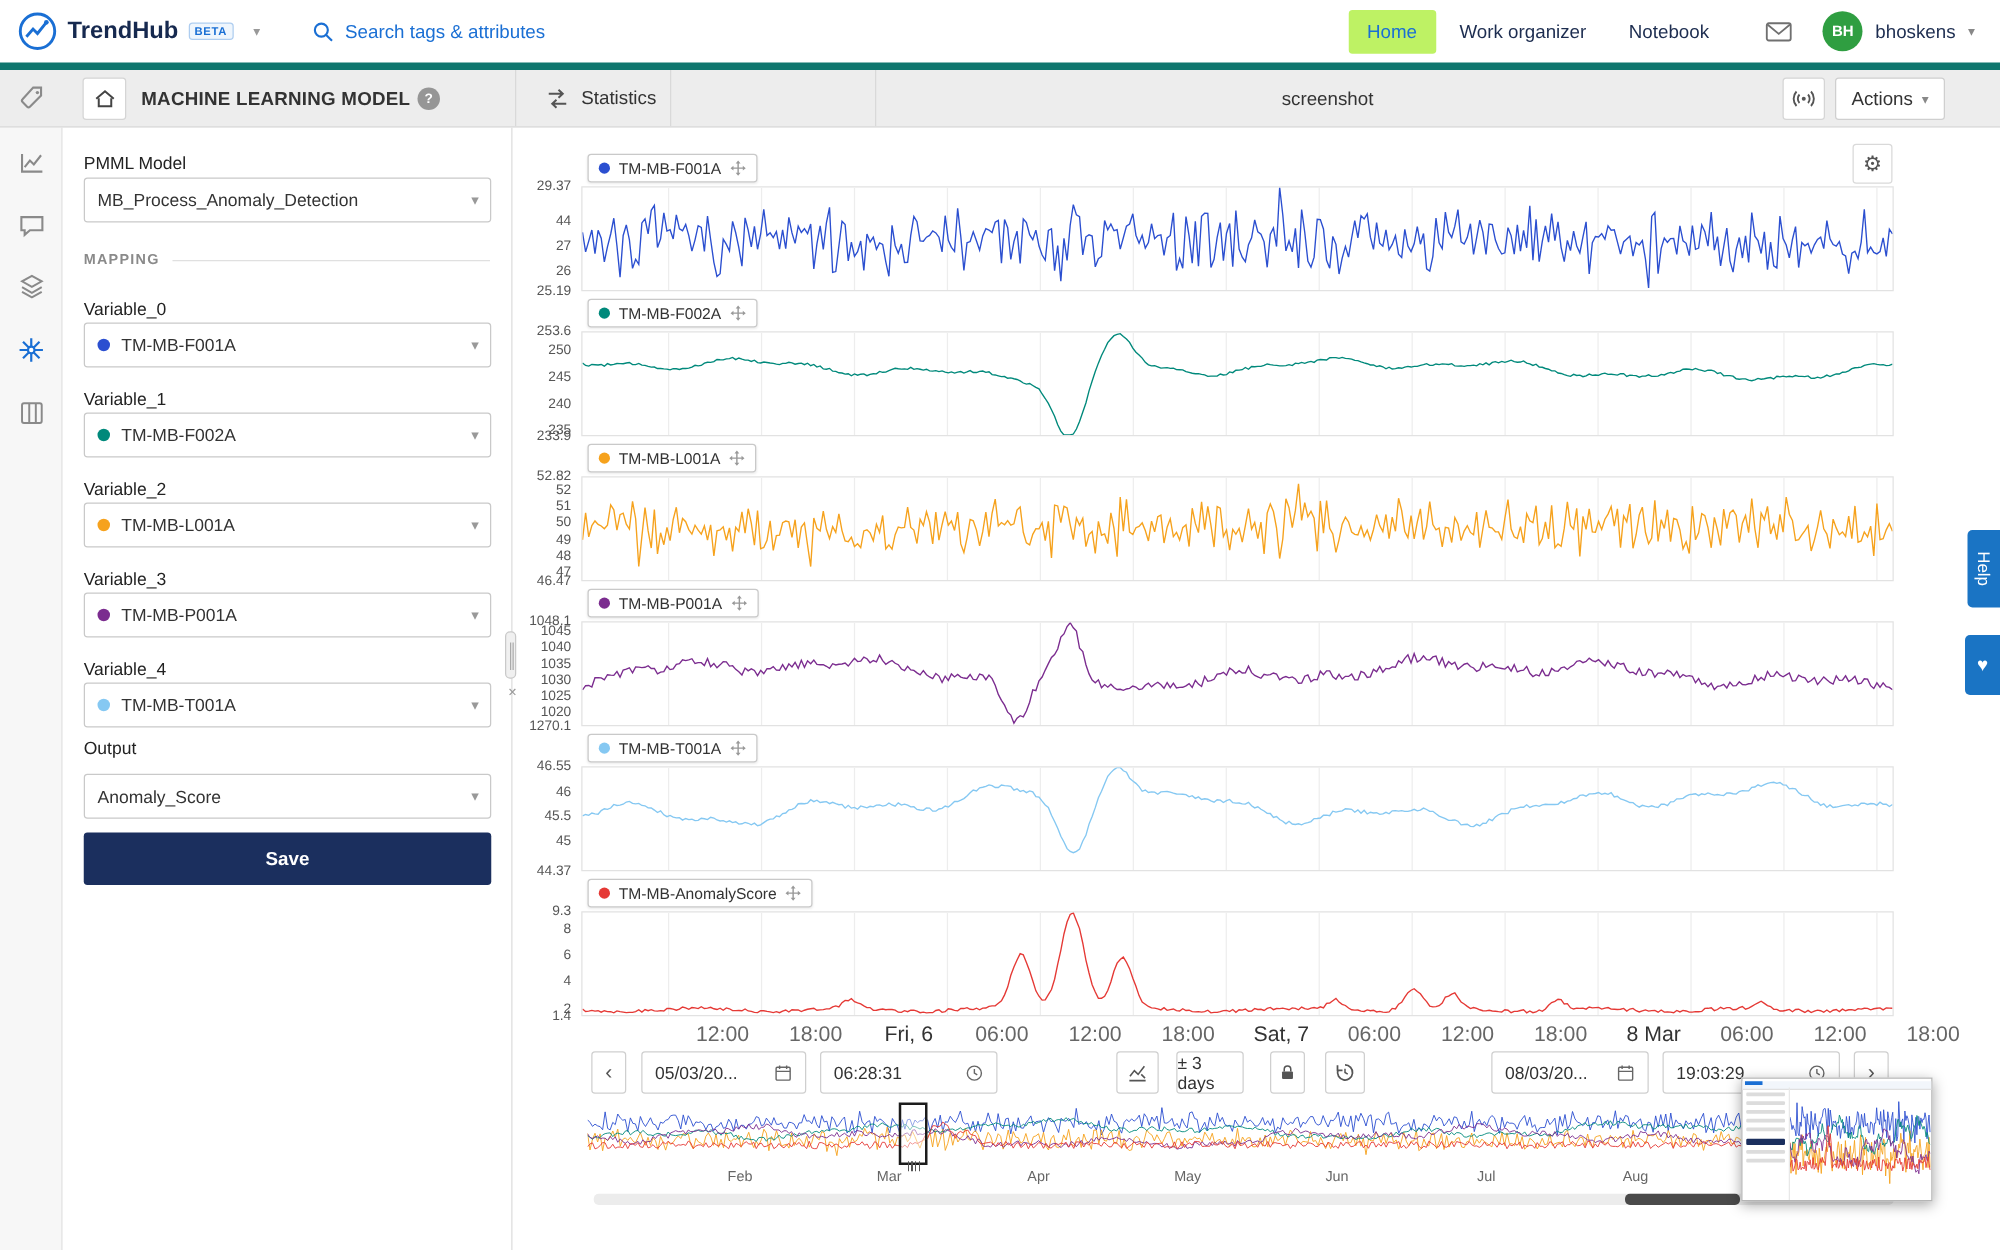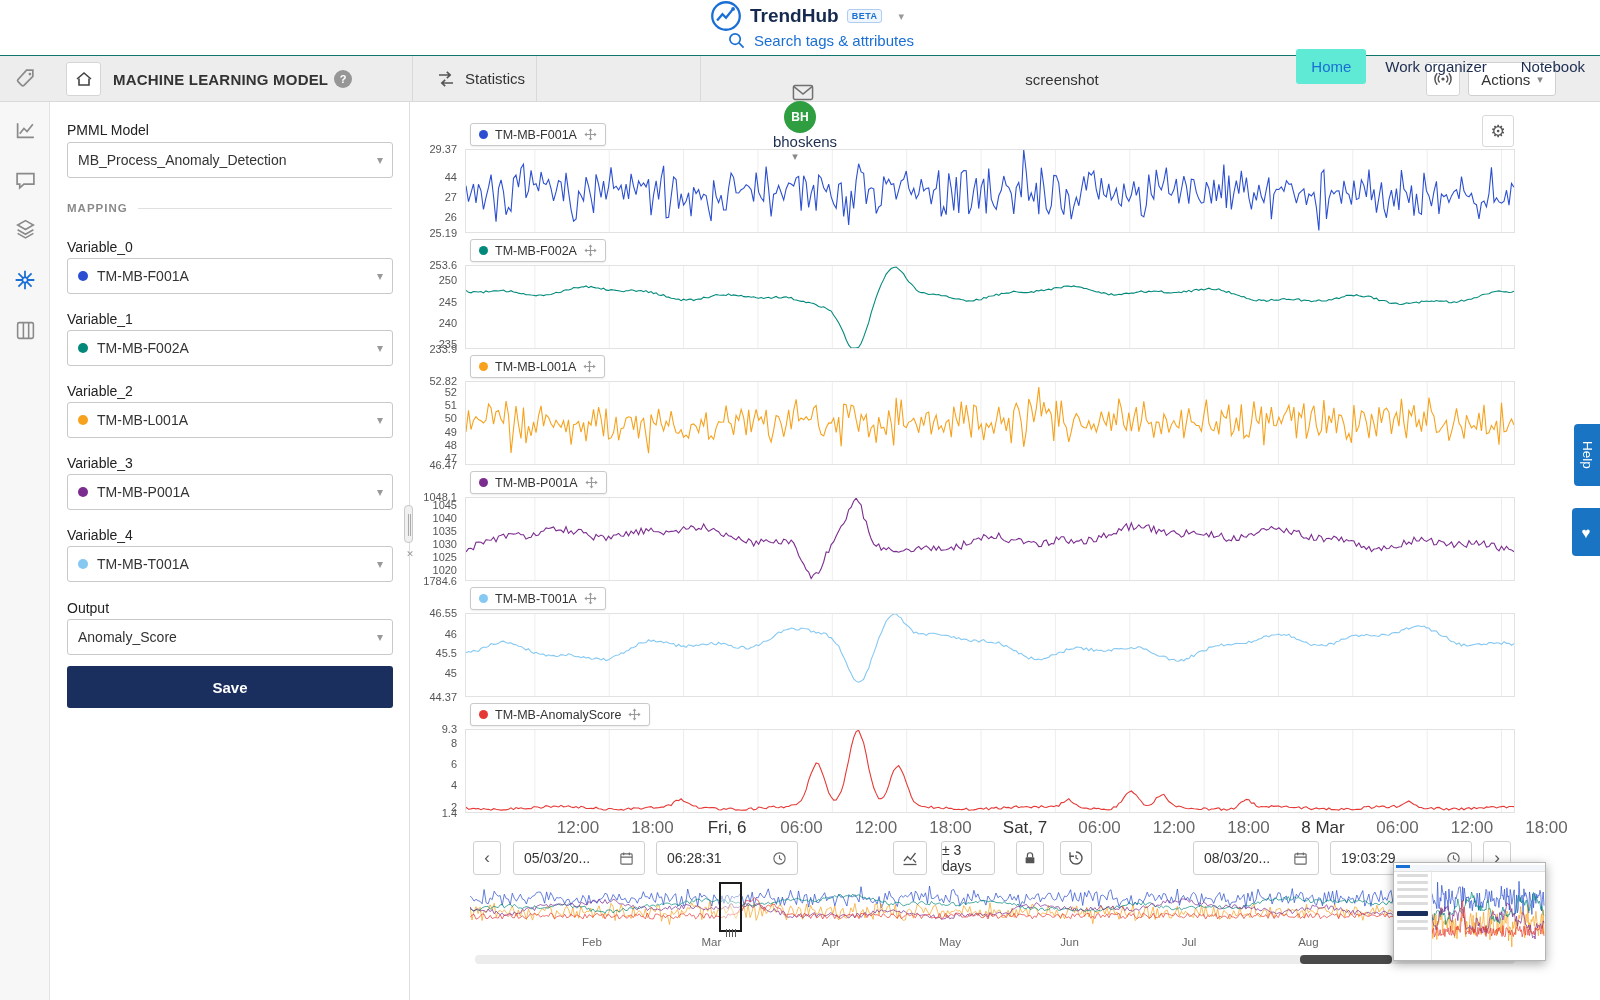--- a/index.html
+++ b/index.html
@@ -1,29 +1,29 @@
 <!DOCTYPE html>
 <html><head>
 <meta charset="utf-8">
 <style>
 *{margin:0;padding:0;box-sizing:border-box;}
 html,body{width:1600px;height:1000px;}
 body{font-family:"Liberation Sans",sans-serif;background:#fff;overflow:hidden;}
 .app{position:relative;width:1600px;height:1000px;background:#fff;}
 
 
-.topbar{position:absolute;top:0;left:0;width:1600px;height:56px;background:#fff;border-bottom:1px solid #0f766e;display:flex;align-items:center;z-index:5;flex-direction:column;}
+.topbar{position:absolute;top:0;left:0;width:1600px;height:56px;background:#fff;border-bottom:6px solid #0f766e;display:flex;align-items:center;z-index:5;}
 .logo{display:flex;align-items:center;gap:8px;padding-left:14px;}
 .brand{font-size:19px;font-weight:bold;color:#16294f;}
 .beta{font-size:9px;font-weight:bold;color:#1a6fd4;border:1px solid #aecdf0;background:#eff6fd;border-radius:3px;padding:1px 4px;letter-spacing:.5px;}
 .logo-caret{color:#999;font-size:11px;margin-left:8px;}
 .search{display:flex;align-items:center;gap:9px;margin-left:42px;color:#1a6fd4;font-size:15px;cursor:pointer;}
 .topnav{margin-left:auto;display:flex;align-items:center;gap:4px;font-size:15px;color:#1d2d50;}
 .nav-item{padding:9px 15px;border-radius:3px;cursor:pointer;white-space:nowrap;}
-.nav-item.active{background:#5eead4;color:#1a6fd4;}
+.nav-item.active{background:#bef264;color:#1a6fd4;}
 .mail{margin:0 24px 0 30px;display:flex;align-items:center;cursor:pointer;}
 .avatar{width:32px;height:32px;border-radius:50%;background:#2f9e41;color:#fff;font-size:12px;font-weight:bold;display:flex;align-items:center;justify-content:center;flex:0 0 auto;}
 .username{margin-left:10px;font-size:15px;color:#1d2d50;}
 .user-caret{color:#888;font-size:11px;margin:0 20px 0 10px;}
 
 
 .toolbar{position:absolute;top:56px;left:0;width:1600px;height:46px;background:#ededed;border-bottom:1px solid #d9d9d9;z-index:4;}
 .toolbar>*{position:absolute;text-align:right;}
 .rail-tag{left:15px;top:12px;}
 .home-btn{left:66px;top:6px;width:35px;height:34px;background:#fff;border:1px solid #d5d5d5;border-radius:3px;display:flex;align-items:center;justify-content:center;cursor:pointer;}
@@ -244,21 +244,21 @@
       <span class="sel-caret">▾</span>
     </div>
 
     <span class="f-label" style="top:425px">Variable_4</span>
     <div class="select" style="top:444px">
       <span class="var-dot" style="background: rgb(133, 200, 242);"></span>
       <span>TM-MB-T001A</span>
       <span class="sel-caret">▾</span>
     </div>
 
-    <span class="f-label" style="top:498px">Output</span>
+    <span class="f-label" style="top:488px">Output</span>
     <div class="select" style="top:517px">
       <span>Anomaly_Score</span>
       <span class="sel-caret">▾</span>
     </div>
 
     <button class="save-btn">Save</button>
   </aside>
 
   <div class="resize-handle"></div>
   <div class="panel-close">✕</div>
@@ -387,21 +387,21 @@
           </svg>
       </span>
       <div class="yaxis">
           <span style="top: -6px;">1048.1</span>
           <span style="top: 2.03704px;">1045</span>
           <span style="top: 15px;">1040</span>
           <span style="top: 27.963px;">1035</span>
           <span style="top: 40.9259px;">1030</span>
           <span style="top: 53.8889px;">1025</span>
           <span style="top: 66.8519px;">1020</span>
-          <span style="top: 78px;">1784.6</span>
+          <span style="top: 78px;">1270.1</span>
         </div>
       <div class="plot">
           <svg viewBox="0 0 1050 84" preserveAspectRatio="none">
             <line x1="69" y1="0" x2="69" y2="84" stroke="#ededed" stroke-width="1"></line>
             <line x1="143.5" y1="0" x2="143.5" y2="84" stroke="#ededed" stroke-width="1"></line>
             <line x1="218" y1="0" x2="218" y2="84" stroke="#ededed" stroke-width="1"></line>
             <line x1="292.5" y1="0" x2="292.5" y2="84" stroke="#ededed" stroke-width="1"></line>
             <line x1="367" y1="0" x2="367" y2="84" stroke="#ededed" stroke-width="1"></line>
             <line x1="441.5" y1="0" x2="441.5" y2="84" stroke="#ededed" stroke-width="1"></line>
             <line x1="516" y1="0" x2="516" y2="84" stroke="#ededed" stroke-width="1"></line>

